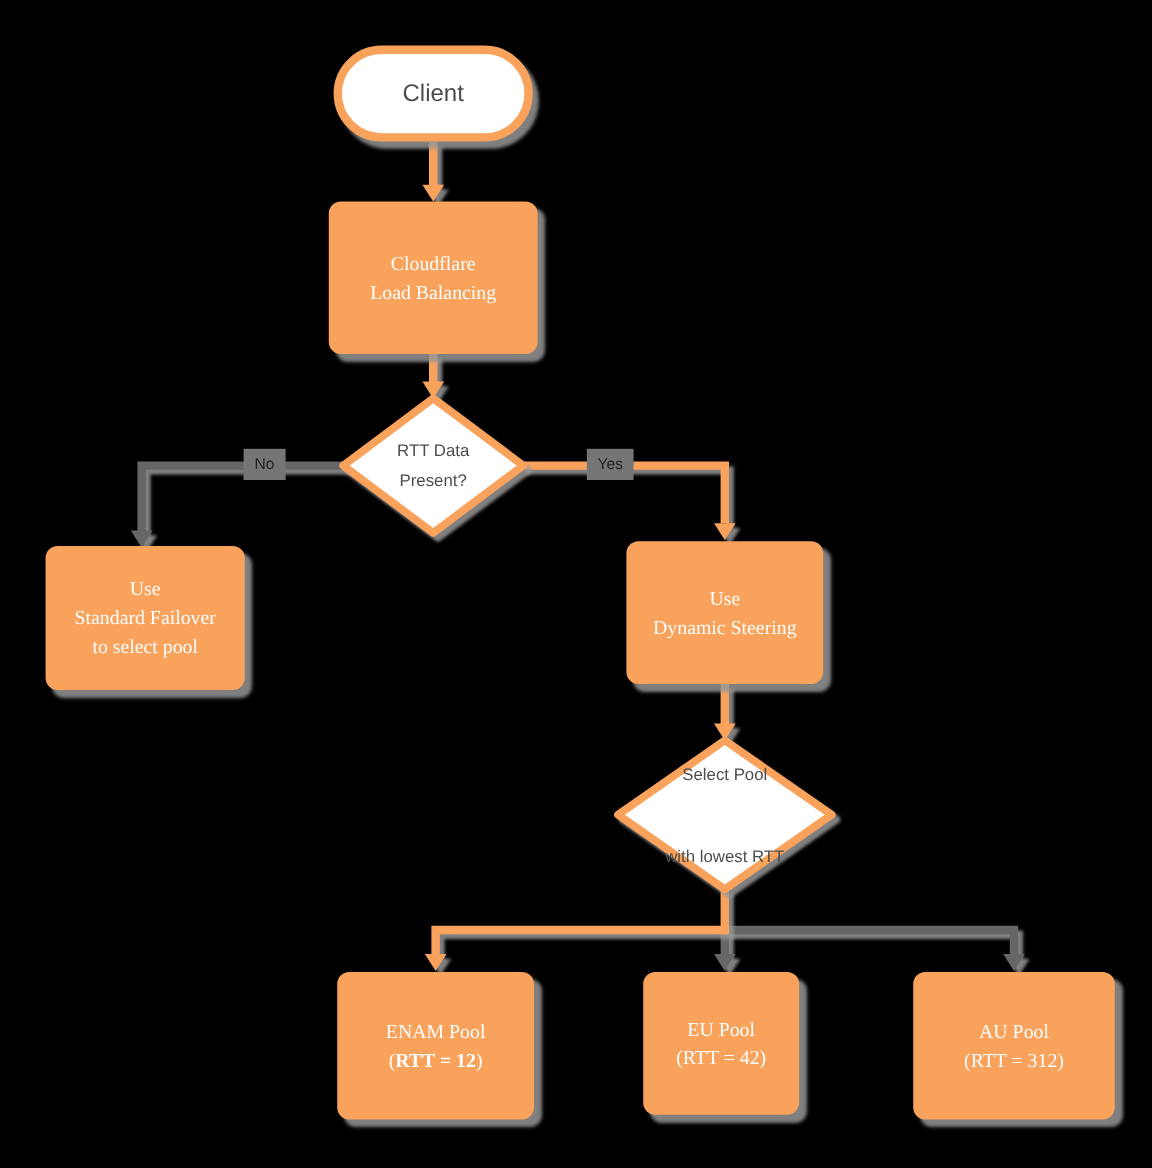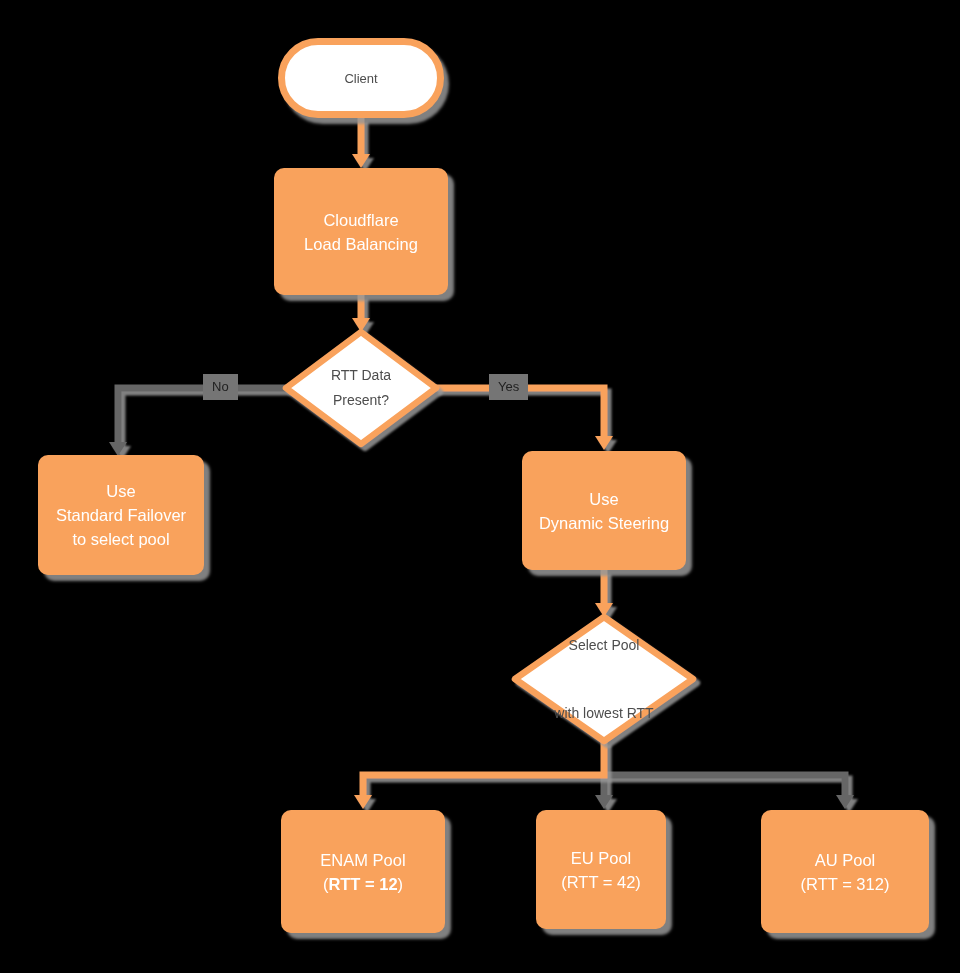--- a/index.html
+++ b/index.html
@@ -20,25 +20,26 @@
   .edge.gray{stroke:var(--gray-edge);}
   .arr-orange{fill:var(--orange);}
   .arr-gray{fill:var(--gray-edge);}
   .diamond{fill:var(--white);stroke:var(--orange);stroke-width:6.5;stroke-linejoin:round;}
 
   .box{
     position:absolute;background:var(--orange);border-radius:10px;
     color:var(--white);display:flex;flex-direction:column;align-items:center;justify-content:center;
     text-align:center;font-size:16.5px;line-height:24px;
     box-shadow:6px 6px 3px rgba(150,150,150,0.85);
+    font-family:Liberation Serif, serif;
   }
   .stadium{
     position:absolute;background:var(--white);border:7px solid var(--orange);
     border-radius:44px;display:flex;align-items:center;justify-content:center;
-    color:var(--node-text-dark);font-size:13px;
+    color:var(--node-text-dark);font-size:20px;
     box-shadow:5px 6px 3px rgba(150,150,150,0.85);
   }
   .diamond-text{
     position:absolute;display:flex;flex-direction:column;align-items:center;justify-content:center;
     text-align:center;color:var(--node-text-dark);font-size:14px;line-height:25px;pointer-events:none;
   }
   .edge-label{
     position:absolute;background:var(--label-bg);color:var(--label-text);
     font-size:13px;line-height:26px;padding:0 9px;text-align:center;
   }

